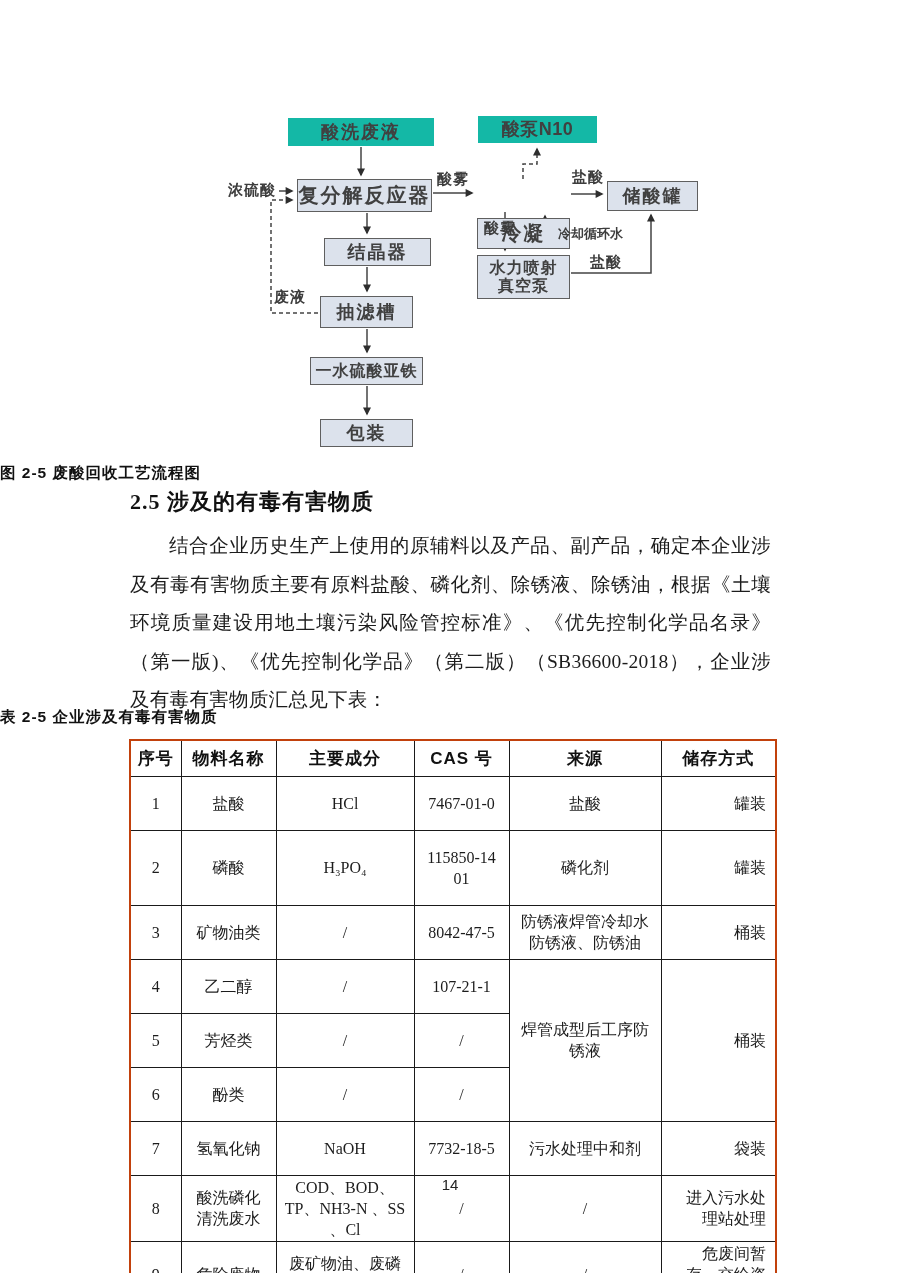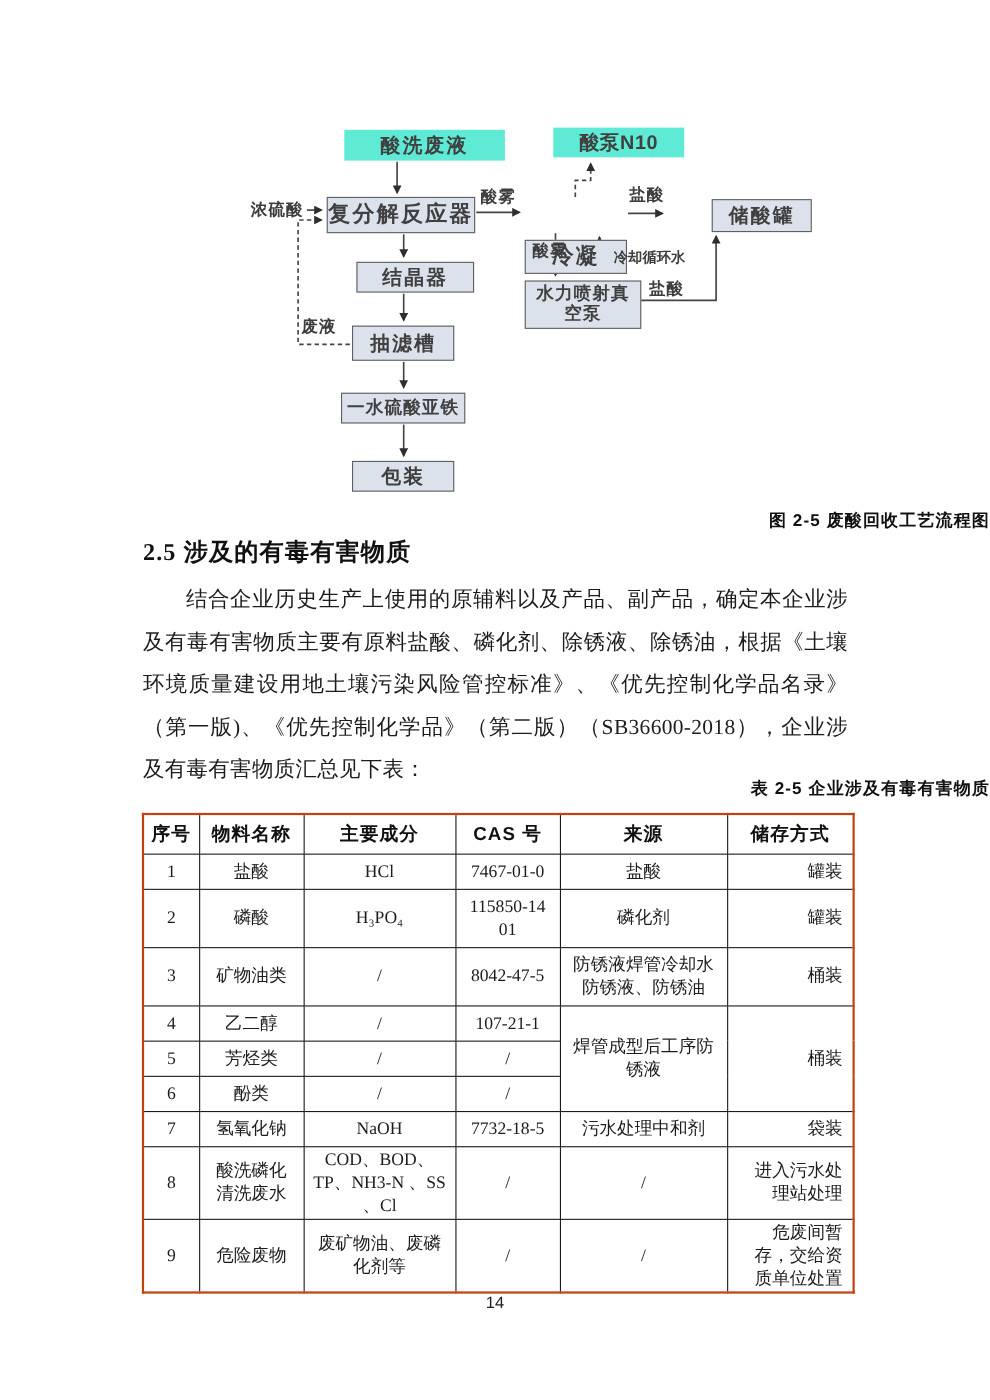--- a/index.html
+++ b/index.html
@@ -12,31 +12,31 @@
   
   #flowchart { position:absolute; left:0; top:0; width:900px; height:460px; }
   #flow-svg { position:absolute; left:0; top:0; width:900px; height:460px; }
   .fbox {
     position:absolute; display:flex; align-items:center; justify-content:center;
     background:#dce2ec; border:1.5px solid #5f5f5f;
     font-family:"Liberation Sans","DejaVu Sans",sans-serif;
     font-weight:bold; color:#404040; letter-spacing:2px;
     font-size:18px; text-align:center; line-height:1.15;
   }
-  .fbox.plain { border:none; background:#5eead4;margin-left:25px; }
+  .fbox.plain { border:none; background:#14b8a6; }
   .fbox.big { font-size:20px; }
   .fbox.small { font-size:16px; letter-spacing:1px; padding:0 4px; }
   .flabel {
     position:absolute; font-family:"Liberation Sans","DejaVu Sans",sans-serif;
     font-weight:bold; color:#3d3d3d; font-size:15px; letter-spacing:1px; white-space:nowrap;
   }
   .flabel.tiny { font-size:13px; letter-spacing:0; }
   
   .caption {
-    position:absolute; left:0; width:900px; text-align:right;
+    position:absolute; left:0; width:900px; text-align:left;
     font-family:"Liberation Sans","DejaVu Sans",sans-serif;
     font-weight:bold; font-size:15.5px; color:#111; letter-spacing:1px;
   }
   #fig-caption { top:463px; }
   #tbl-caption { top:707px; }
   #sec-heading {
     position:absolute; left:130px; top:487px;
     font-family:Liberation Serif, serif;
     font-weight:bold; font-size:22px; color:#111; letter-spacing:1px;
   }
@@ -58,21 +58,21 @@
     font-family:"Liberation Sans","DejaVu Sans",sans-serif;
     font-weight:bold; font-size:17px; color:#111; letter-spacing:1px;
     height:36px;
   }
   #hazard-table td {
     font-family:"Liberation Serif","DejaVu Serif",serif;
     font-size:16px; color:#1c1c1c; line-height:21px; padding:1px 5px;
   }
   #hazard-table td.c-no { padding:0 2px; }
   #hazard-table td.c-name { padding:1px 8px; }
-  #hazard-table td.c-cas { word-break:break-all; padding:5px 10px;font-family:Liberation Serif, serif; }
+  #hazard-table td.c-cas { word-break:break-all; padding:16px 10px;font-family:Liberation Serif, serif; }
   #hazard-table td.c-store { padding:1px 9px;text-align:right; }
   tr.r1{height:32px;} tr.r2{height:45px;} tr.r3{height:53px;}
   tr.r4{height:22px;} tr.r5{height:22px;} tr.r6{height:22px;}
   tr.r7{height:31px;} tr.r8{height:53px;} tr.r9{height:67px;}
   
   #page-num {
     position:absolute; left:0; top:1176px; width:900px; text-align:center;
     font-family:"Liberation Sans","DejaVu Sans",sans-serif;
     font-size:15px; color:#222;
   }
@@ -101,23 +101,23 @@
       <path d="M367 386 L367 414" marker-end="url(#ah)"></path>
       <path d="M523 179 L523 164 L537 164 L537 149" stroke-dasharray="4 3" marker-end="url(#ah)"></path>
       <path d="M318 313 L271 313 L271 200 L292 200" stroke-dasharray="4 3" marker-end="url(#ah)"></path>
     </g>
   </svg>
 
   <div class="fbox plain" style="left:288px; top:118px; width:146px; height:28px;">酸洗废液</div>
   <div class="fbox plain" style="left:478px; top:116px; width:119px; height:27px; letter-spacing:0.5px;">酸泵N10</div>
   <div class="fbox big" style="left:297px; top:179px; width:135px; height:33px;">复分解反应器</div>
   <div class="fbox big" style="left:477px; top:180px; width:93px; height:31px;margin-top:38px;">冷凝</div>
-  <div class="fbox" style="left:607px; top:181px; width:91px; height:30px;margin-left:40px;">储酸罐</div>
+  <div class="fbox" style="left:607px; top:181px; width:91px; height:30px;">储酸罐</div>
   <div class="fbox" style="left:324px; top:238px; width:107px; height:28px;">结晶器</div>
-  <div class="fbox small" style="left:477px; top:255px; width:106px; height:44px;">水力喷射真空泵</div>
+  <div class="fbox small" style="left:477px; top:255px; width:93px; height:44px;">水力喷射真空泵</div>
   <div class="fbox" style="left:320px; top:296px; width:93px; height:32px;">抽滤槽</div>
   <div class="fbox" style="left:310px; top:357px; width:113px; height:28px; font-size:16px; letter-spacing:1px;">一水硫酸亚铁</div>
   <div class="fbox" style="left:320px; top:419px; width:93px; height:28px;">包装</div>
 
   <div class="flabel" style="left:228px; top:181px;">浓硫酸</div>
   <div class="flabel" style="left:437px; top:170px;">酸雾</div>
   <div class="flabel" style="left:572px; top:168px;">盐酸</div>
   <div class="flabel" style="left:484px; top:219px;">酸雾</div>
   <div class="flabel tiny" style="left:558px; top:225px;">冷却循环水</div>
   <div class="flabel" style="left:590px; top:253px;">盐酸</div>

